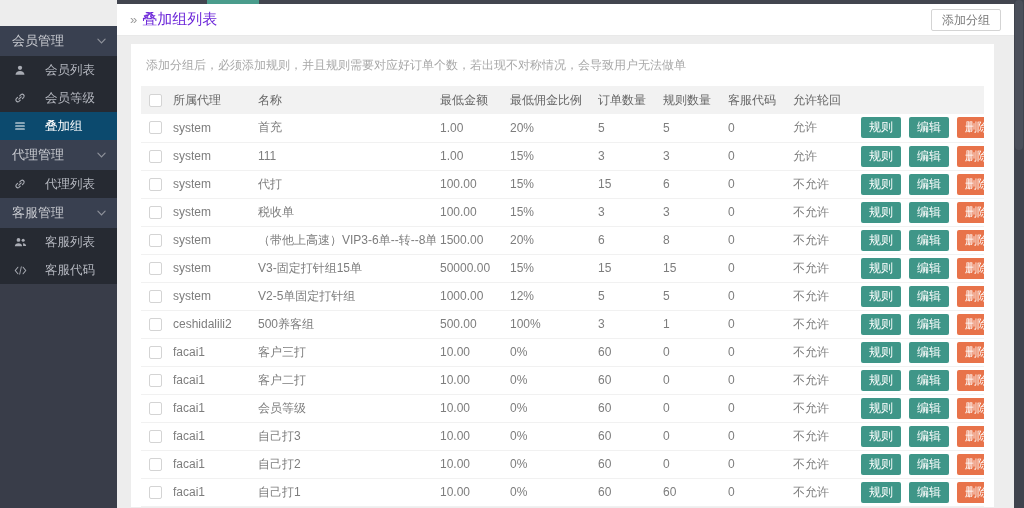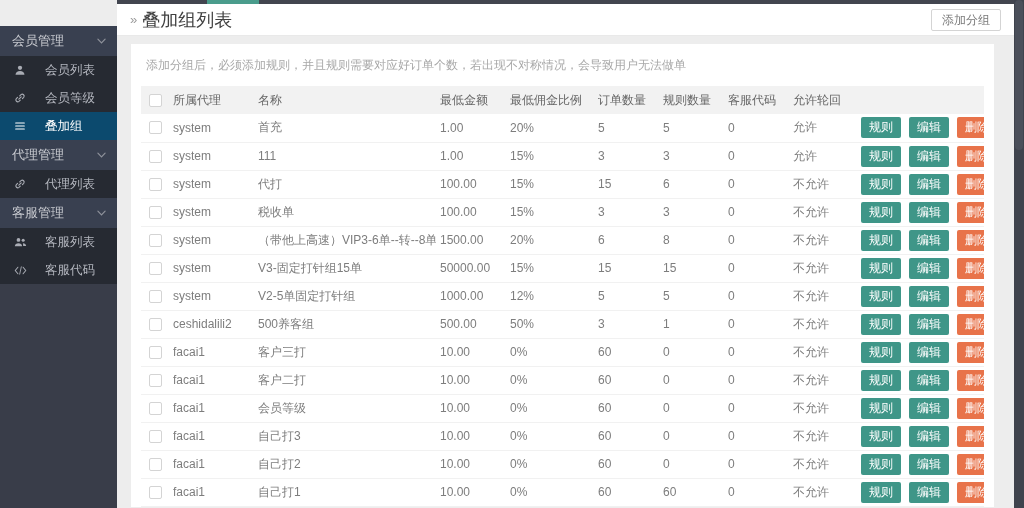--- a/index.html
+++ b/index.html
@@ -19,21 +19,21 @@
 
   
   .tabstrip { position:absolute; left:117px; top:0; right:10px; height:4px; background:#42454f; z-index:3; }
   .tab-active { position:absolute; left:90px; top:0; width:52px; height:4px; }
 
   
   .main { position:absolute; left:117px; top:4px; right:10px; bottom:0; }
   .pageheader { background:#fff; height:32px; display:flex; align-items:center;
                 padding:0 13px; border-bottom:1px solid #e9e9e9; }
   .bc-icon { color:#9a9a9a; font-size:13px; margin-right:5px; }
-  .bc-label { color:#404040; font-size:18px; }
+  .bc-label { color:#6d28d9; font-size:15px; }
   .add-btn { margin-left:auto; background:#fff; border:1px solid #d4d4d4; border-radius:2px;
              color:#7a7a7a; font-size:12px; padding:4px 10px; cursor:pointer; line-height:1; height:22px; }
 
   .content { padding:8px 20px 0 14px; }
   .card { background:#fff; padding:8px 10px 0 10px; min-height:456px; }
   .notice { color:#a8a8a8; font-size:12px; padding:5px 5px 12px 5px; }
 
   table { width:100%; border-collapse:collapse; table-layout:fixed; font-size:12px; }
   thead th { background:#f2f2f2; color:#666; font-weight:normal; text-align:left;
              height:28px; padding:0 4px; overflow:hidden; white-space:nowrap; }
@@ -273,21 +273,21 @@
               <td>不允许</td>
               <td class="actions-cell"><button class="btn" style="background:#3f9688">规则</button><button class="btn" style="background:#3f9688">编辑</button><button class="btn" style="background:#e8734a">删除</button></td>
             </tr>
             <tr>
               <td>
                 <div class="cbx"></div>
               </td>
               <td>ceshidalili2</td>
               <td>500养客组</td>
               <td>500.00</td>
-              <td>50%</td>
+              <td>100%</td>
               <td>3</td>
               <td>1</td>
               <td>0</td>
               <td>不允许</td>
               <td class="actions-cell"><button class="btn" style="background:#3f9688">规则</button><button class="btn" style="background:#3f9688">编辑</button><button class="btn" style="background:#e8734a">删除</button></td>
             </tr>
             <tr>
               <td>
                 <div class="cbx"></div>
               </td>

